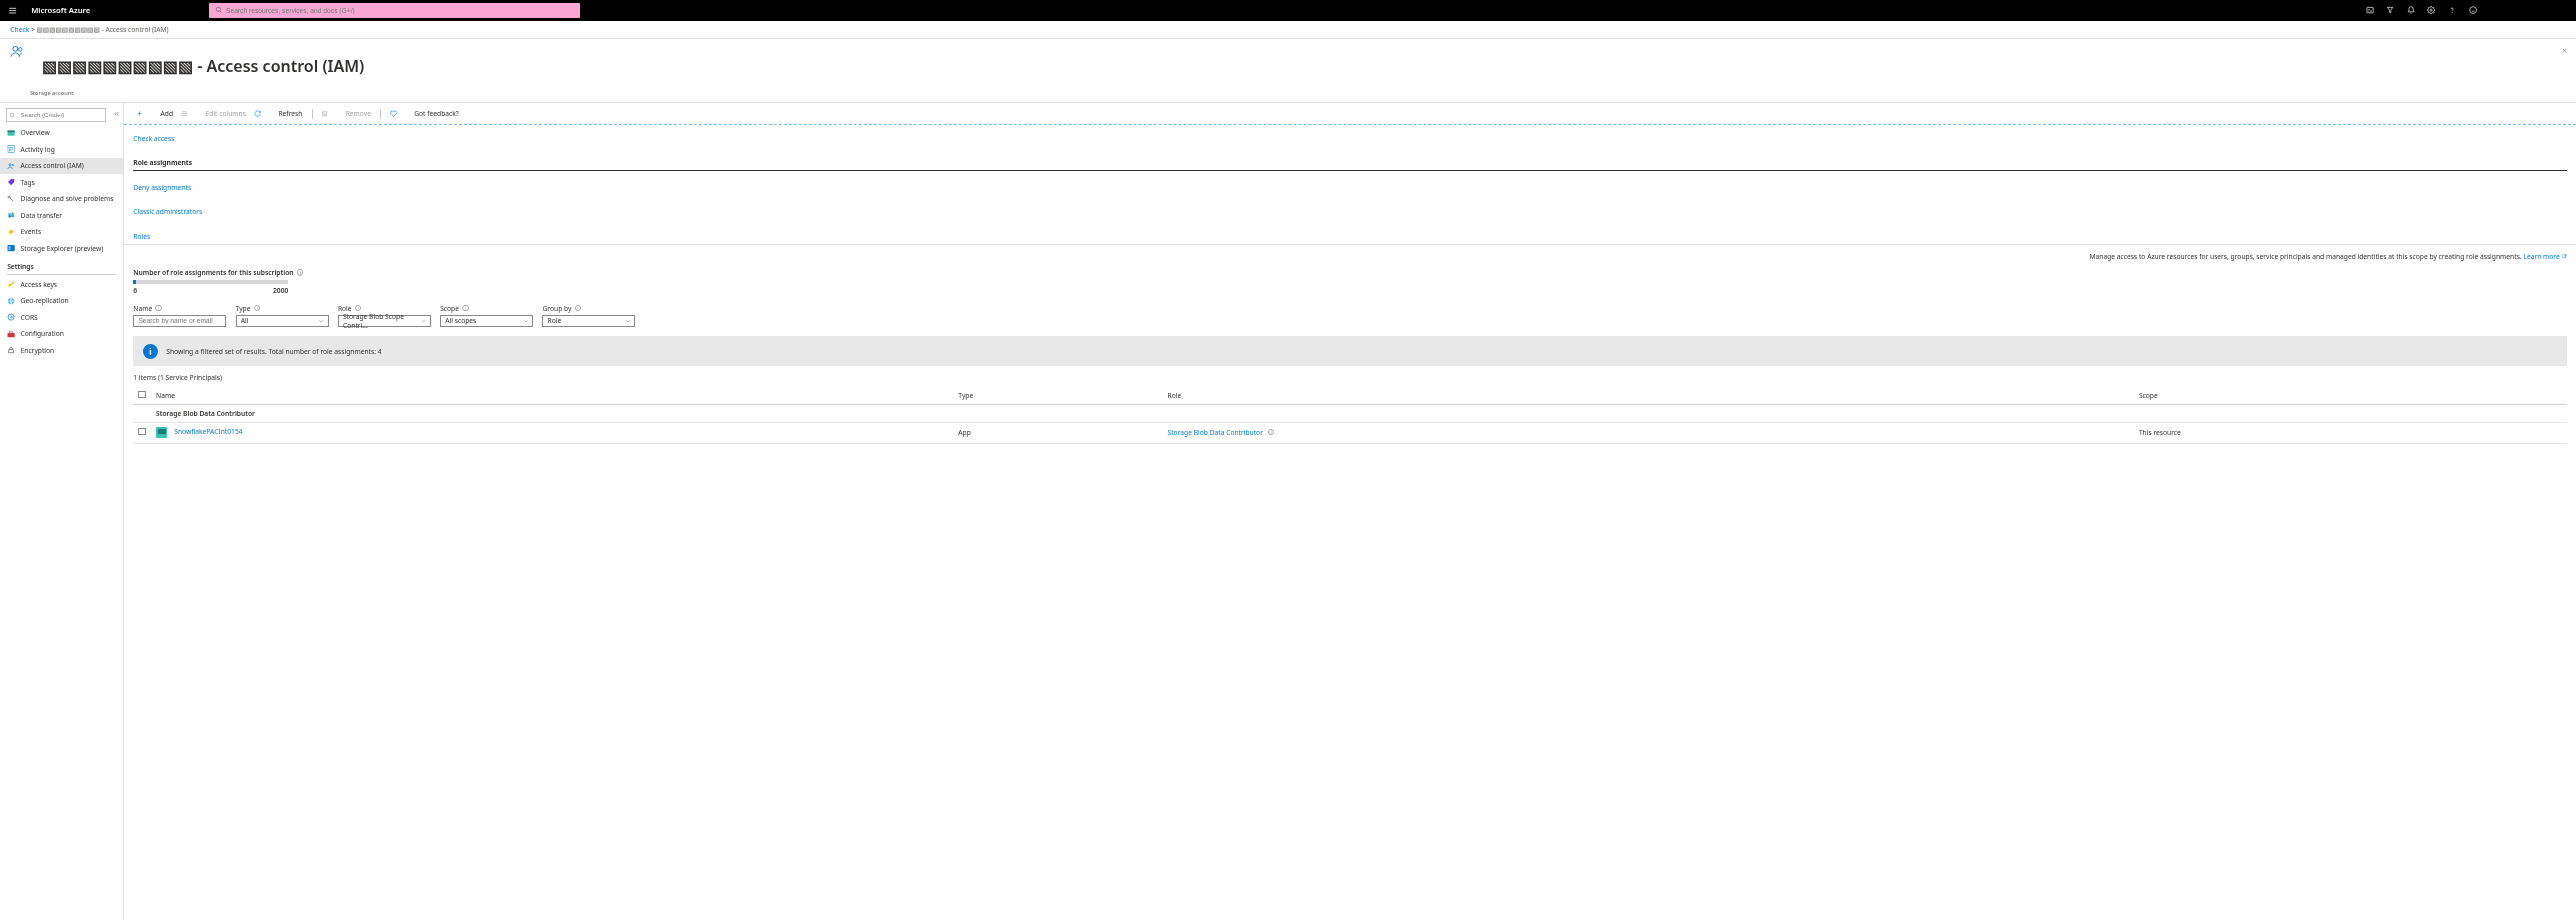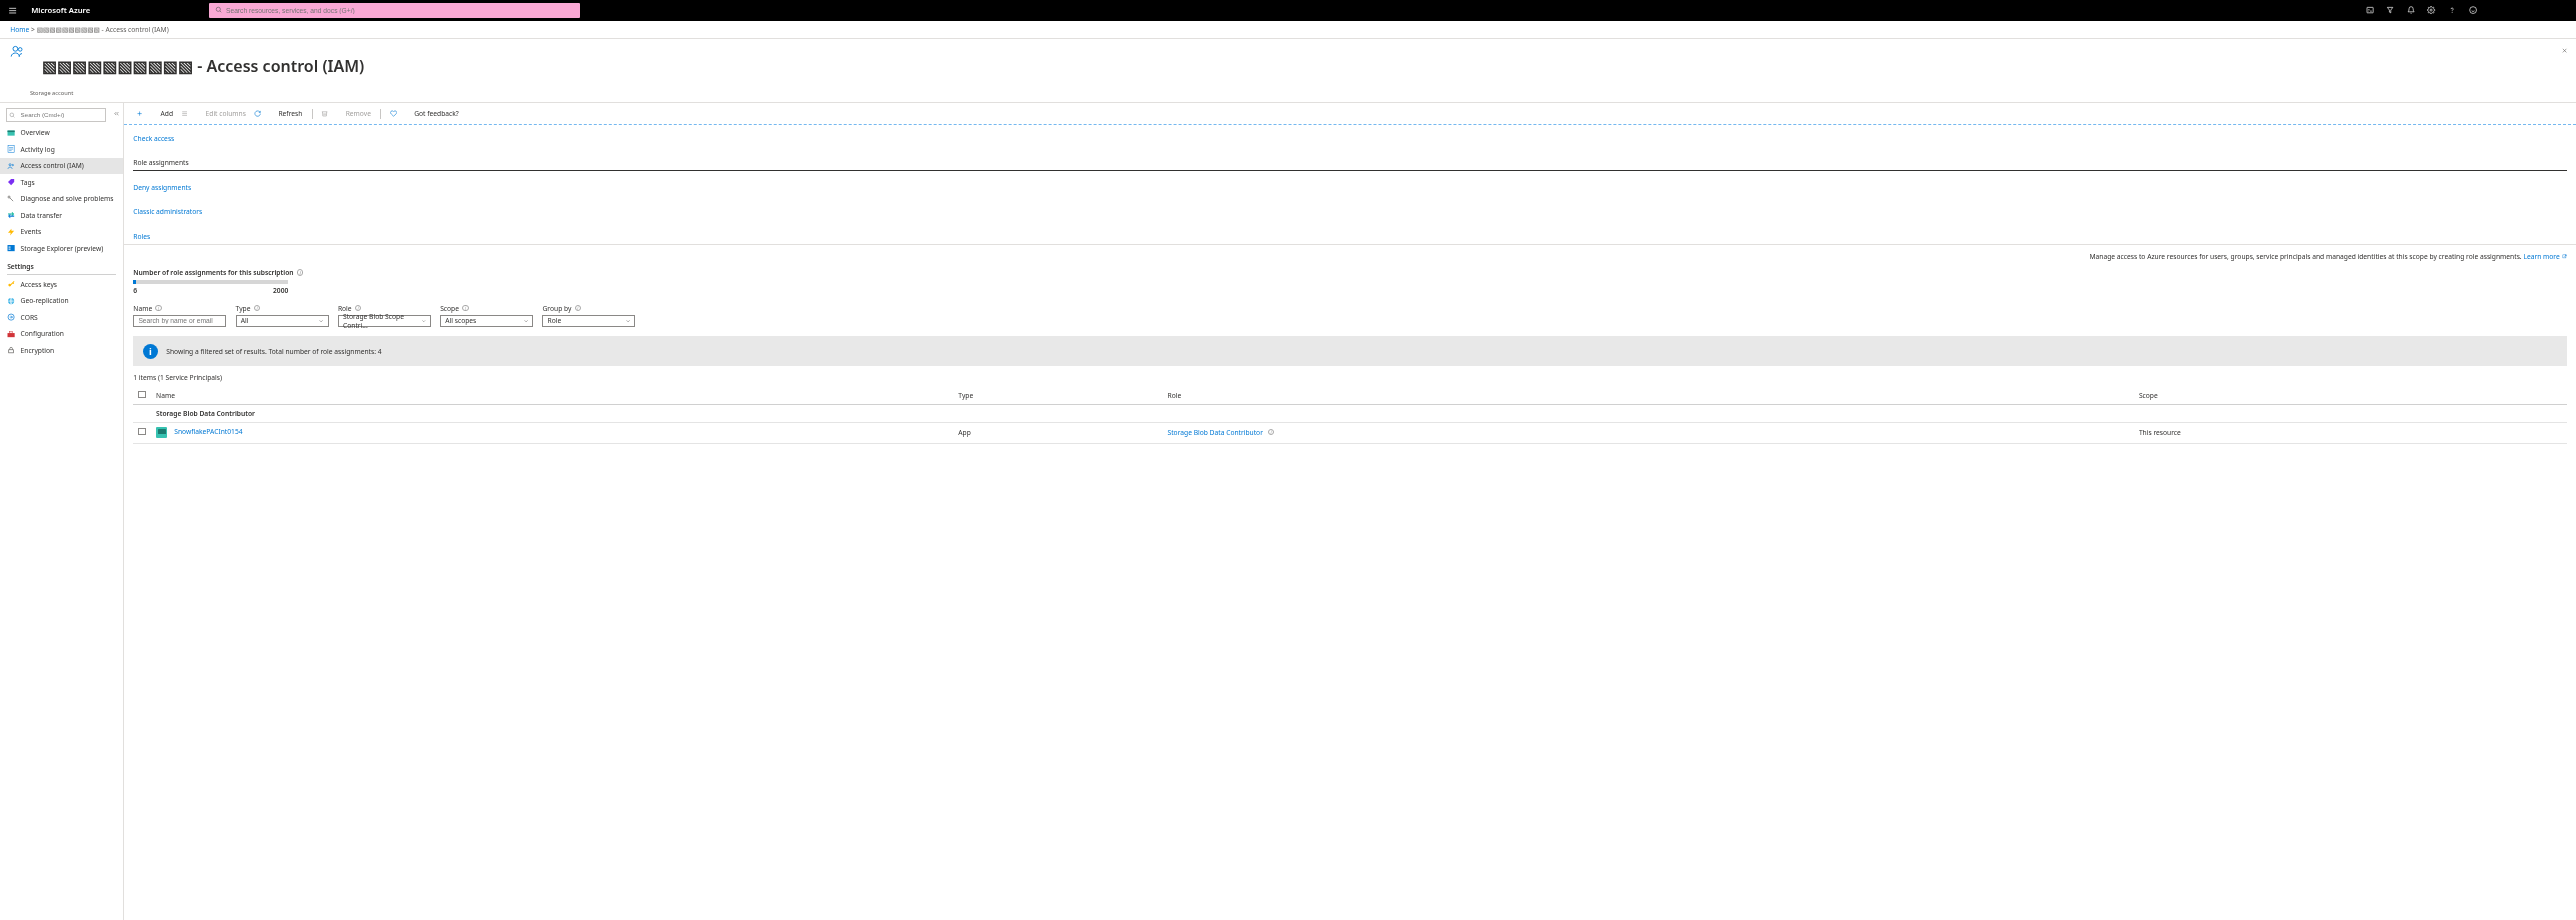--- a/index.html
+++ b/index.html
@@ -42,21 +42,21 @@
   .content { flex:1; overflow:auto; padding:0; }
   .toolbar { display:flex; align-items:center; gap:2.1px; padding:4.1px 9.3px; border-bottom:1px dashed #74b8f0; }
   .tb-btn { display:flex; align-items:center; gap:17px; padding:2.1px 3.1px; cursor:pointer; color:#323130; font-size:6.7px; }
   .tb-btn svg { color:#0078d4; }
   .tb-btn.disabled { color:#a19f9d; }
   .tb-btn.disabled svg { color:#a19f9d; }
   .tb-sep { width:0.5px; height:10.3px; background:#c8c6c4; margin:0 4.1px; }
 
   .tabs { display:flex; gap:9.3px; padding:5.2px 9.3px 0 9.3px; border-bottom:0.5px solid #e1dfdd;flex-direction:column; }
   .tab { padding:3.1px 0; cursor:pointer; color:#0078d4; font-size:6.7px; position:relative; }
-  .tab.active { color:#323130; font-weight:400; }
+  .tab.active { color:#323130; font-weight:700; }
   .tab.active::after { content:""; position:absolute; left:0; right:0; bottom:-0.5px; height:1px; background:#323130; }
 
   .body { padding:7.2px 9.3px; }
   .desc { font-size:6.7px; color:#323130; margin-bottom:7.2px;text-align:right; }
   .desc a svg { vertical-align:-0.5px; }
 
   .subheading { font-weight:600; font-size:6.7px; display:flex; align-items:center; gap:3.1px; margin-bottom:3.1px;}
   .info-ic { width:6.7px; height:6.7px; display:inline-block; border:0.5px solid #929292; border-radius:50%; position:relative; opacity:.8;}
   .info-ic::after { content:"i"; font-size:4.6px; position:absolute; left:1.8px; top:-0.5px; color:#929292; font-style:italic; }
 
@@ -146,21 +146,21 @@
           <path d="M8 14s1.5 2 4 2 4-2 4-2"></path>
           <line x1="9" y1="9" x2="9" y2="9.01"></line>
           <line x1="15" y1="9" x2="15" y2="9.01"></line>
         </svg>
     </div>
     <div class="userblock"></div>
   </div>
 </div>
 
 <div class="crumbs">
-  <a>Home</a>
+  <a>Check</a>
   <span> &gt; </span>
   <span>▧▧▧▧▧▧▧▧▧▧</span>
   <span> - Access control (IAM)</span>
 </div>
 
 <div class="pageheader">
   <span class="ph-icon">
     <svg width="14.4" height="14.4" viewBox="0 0 24 24" fill="none" stroke="#0078d4" stroke-width="1.5">
         <circle cx="9" cy="8" r="4"></circle>
         <path d="M2 21c0-4 4-6 7-6s7 2 7 6"></path>

